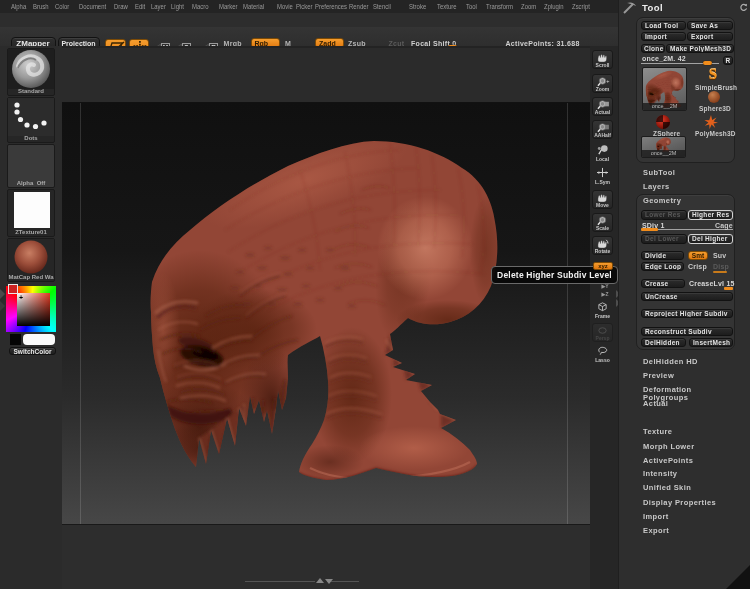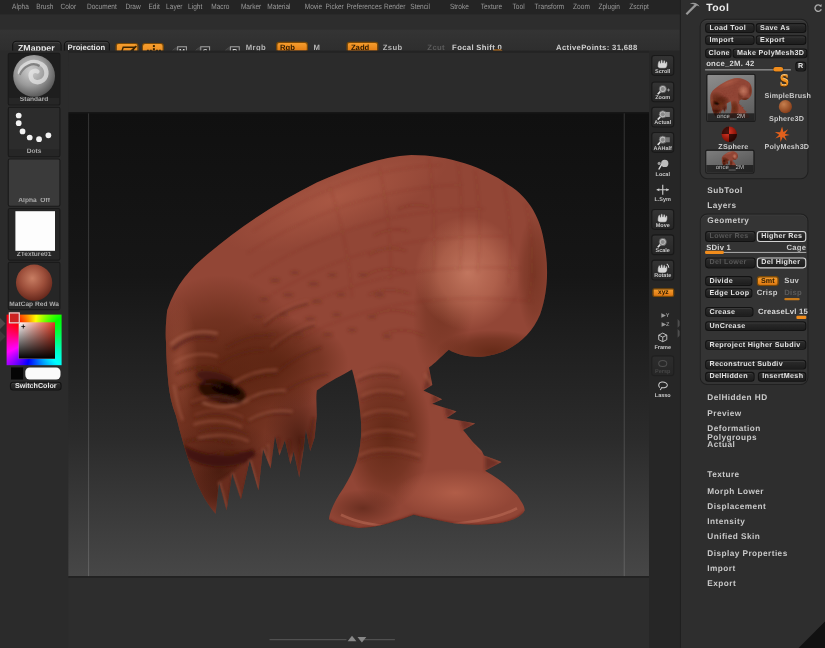--- a/index.html
+++ b/index.html
@@ -721,24 +721,25 @@
   <div class="pbtn" style="left:22px;top:337.5px;width:45px;height:9px;line-height:8px">DelHidden</div>
   <div class="pbtn" style="left:70px;top:337.5px;width:44px;height:9px;line-height:8px">InsertMesh</div>
 
   <div class="sect" style="top:357px">DelHidden HD</div>
   <div class="sect" style="top:371px">Preview</div>
   <div class="sect" style="top:385px">Deformation</div>
   <div class="sect" style="top:399px">Actual</div>
   <div class="sect" style="top:393px">Polygroups</div>
   <div class="sect" style="top:427px">Texture</div>
   <div class="sect" style="top:442px">Morph Lower</div>
-  <div class="sect" style="top:456px">Displacement</div>
+  <div class="sect" style="top:456px">ActivePoints</div>
   <div class="sect" style="top:469px">Intensity</div>
   <div class="sect" style="top:483px">Unified Skin</div>
   <div class="sect" style="top:498px">Display Properties</div>
   <div class="sect" style="top:512px">Import</div>
   <div class="sect" style="top:526px">Export</div>
 
   <div class="abs" style="right:0;bottom:0;width:0;height:0;border-left:24px solid transparent;border-bottom:24px solid #111;"></div>
 </div>
 
+<div id="tooltip" class="abs">Delete Higher Subdiv Level</div>
 
 </div>
 
 </body></html>

